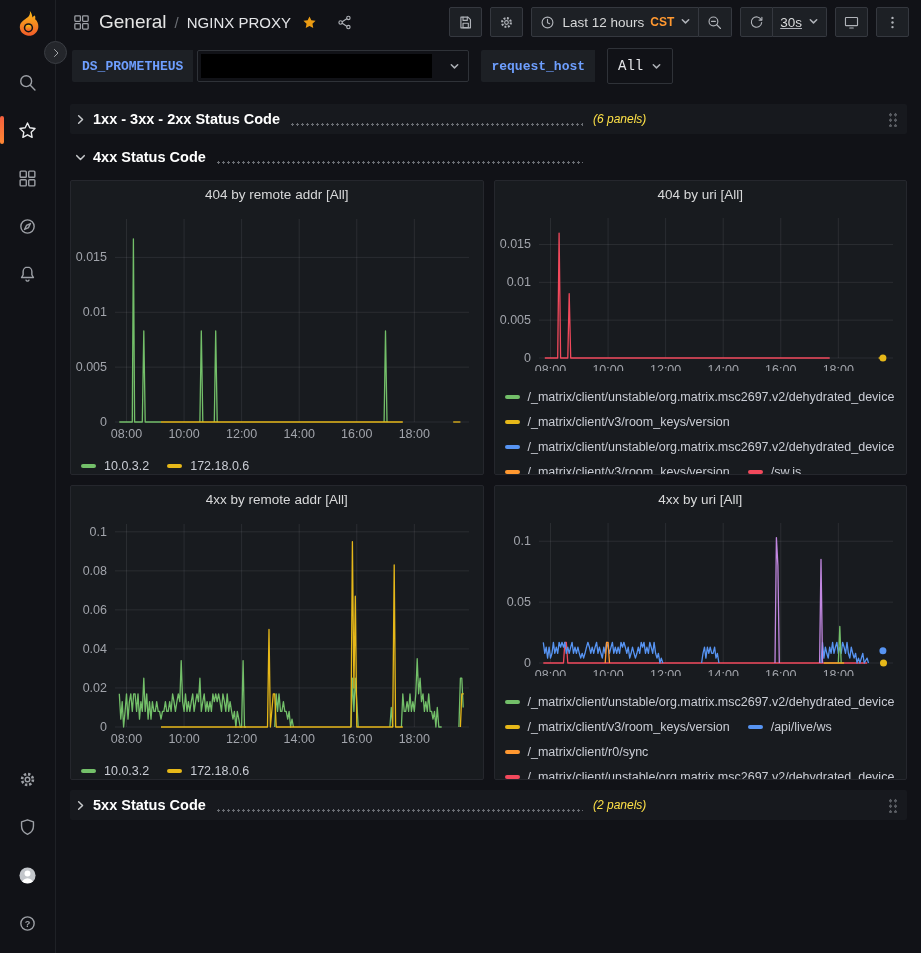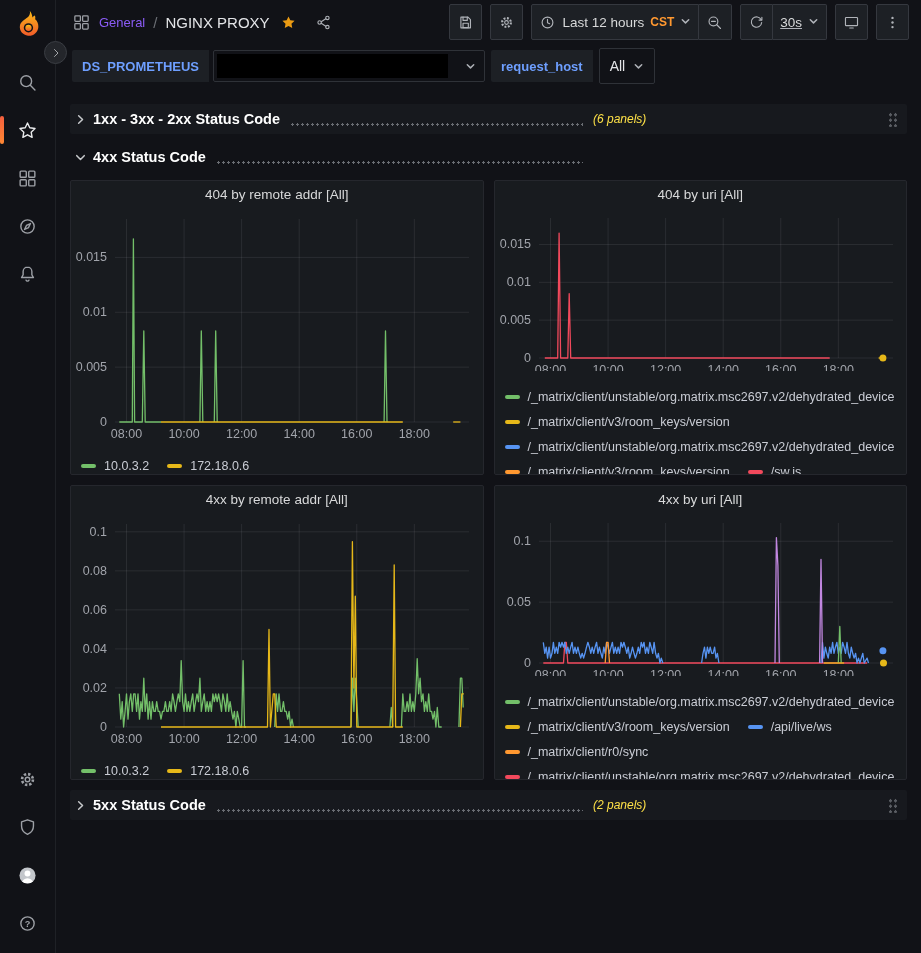--- a/index.html
+++ b/index.html
@@ -20,41 +20,41 @@
   .side-spacer { flex:1; }
   .expand-btn { position:absolute; left:44px; top:41px; width:23px; height:23px; border-radius:50%;
     background:#24262b; border:1px solid #3a3d43; color:#c7c9cc; display:flex; align-items:center;
     justify-content:center; cursor:pointer; z-index:20; }
 
   
   .main { flex:1; display:flex; flex-direction:column; min-width:0; }
   .topbar { height:44px; display:flex; align-items:center; padding:0 12px 0 16px; }
   .breadcrumb { display:flex; align-items:center; gap:8px; flex:1; min-width:0; }
   .crumb-icon { color:#9da0a6; display:flex; }
-  .crumb-section { color:#8b5cf6; font-size:13px; cursor:pointer; }
+  .crumb-section { color:#e5e5e5; font-size:19px; cursor:pointer; }
   .crumb-sep { color:#6c6f75; font-size:15px; }
   .crumb-title { color:#e4e5e8; font-size:15px; }
   .fav-star { margin-left:2px; cursor:pointer; display:flex; }
   .share-icon { margin-left:10px; cursor:pointer; color:#aeb1b7; display:flex; }
 
   .toolbar { display:flex; align-items:center; gap:8px; }
   .tb-group { display:flex; }
-  .tb-btn { height:36px; min-width:33px; padding:0 7px; display:flex; align-items:center; gap:6px;
+  .tb-btn { height:30px; min-width:33px; padding:0 7px; display:flex; align-items:center; gap:6px;
     background:#1d2025; border:1px solid #35383f; border-radius:2px; color:#b0b3b9;
     font-size:13.5px; cursor:pointer; white-space:nowrap; }
   .tb-group .tb-btn + .tb-btn { border-left:none; border-radius:0 2px 2px 0;text-decoration:underline; }
   .tb-group .tb-btn:first-child { border-radius:2px 0 0 2px; }
   .tb-btn svg { width:17px; height:17px; }
   .tb-btn .caret svg { width:11px; height:11px; }
   .time-label { color:#d8d9da; }
   .tz { color:#ff9830; font-weight:700; font-size:12px; }
   .interval-label { color:#d8d9da; }
 
   
-  .submenu { display:flex; align-items:center; gap:6px; padding:4px 12px 10px 16px; }
+  .submenu { display:flex; align-items:center; gap:12px; padding:4px 12px 10px 16px;font-family:Liberation Mono, monospace; }
   .var { display:flex; }
   .var-label { height:32px; display:flex; align-items:center; padding:0 10px; background:#1d2025;
     border-radius:2px 0 0 2px; color:#6e9fff; font-size:13px; font-weight:700; cursor:pointer; }
   .var-value { position:relative; height:32px; display:flex; align-items:center; margin-left:4px;
     background:#111217; border:1px solid #2f3238; border-radius:2px; cursor:pointer; }
   .var-value.redacted { width:272px; }
   .redaction { position:absolute; left:3px; top:3px; bottom:3px; right:36px; background:#000; }
   .var-value .caret { margin-left:auto; margin-right:8px; color:#aeb1b7; display:flex; }
   .var-value .caret svg { width:11px; height:11px; }
   .dropdown { height:36px; display:flex; align-items:center; gap:8px; padding:0 10px;

